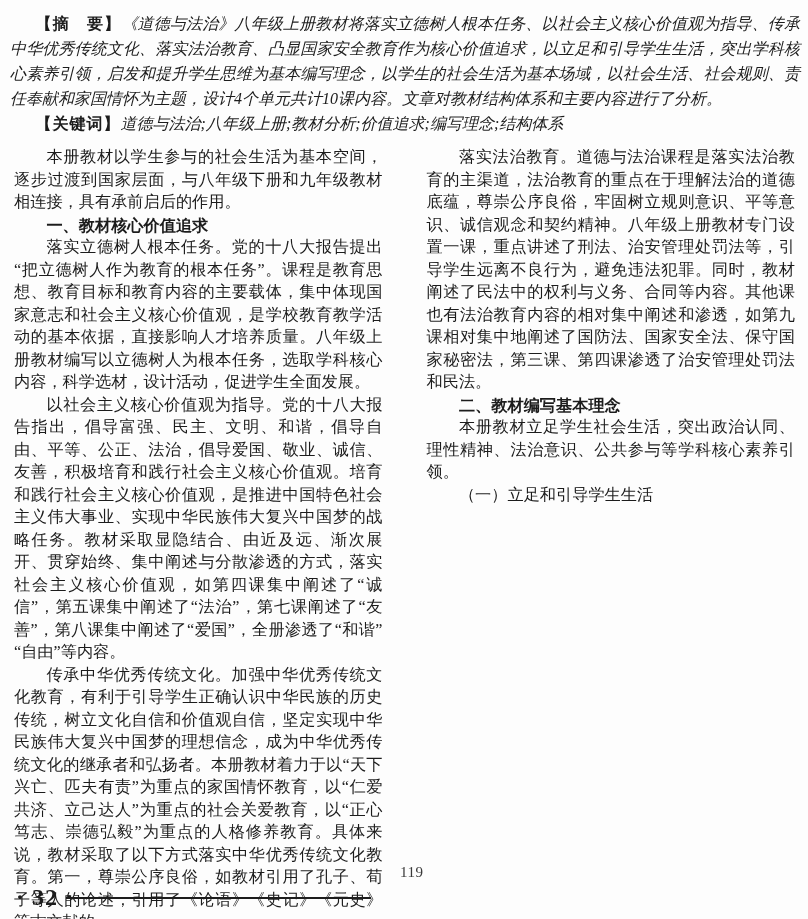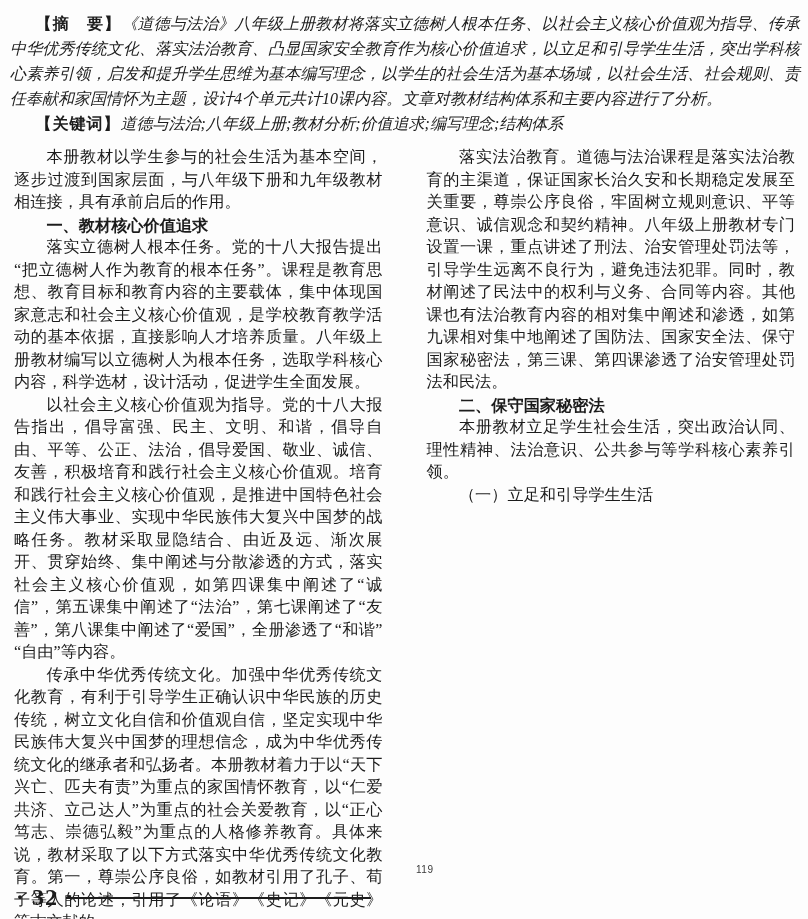--- a/index.html
+++ b/index.html
@@ -48,23 +48,23 @@
   
   .page-number {
     position: absolute; left: 16px; top: 884px;
     font-weight: 700; font-size: 24px; letter-spacing: 1px;
   }
   .footer-rule {
     position: absolute; left: 66px; top: 897px; width: 305px;
     border-top: 2px solid #1c1c1c; height: 0;
   }
   .margin-note {
-    position: absolute; left: 416px; top: 864px;
-    font-size: 10px; color: #3a3a3a;
-    font-family: Liberation Sans, sans-serif; letter-spacing: 0.5px;
+    position: absolute; left: 400px; top: 864px;
+    font-size: 15px; color: #3a3a3a;
+    font-family: Liberation Serif, serif; letter-spacing: 0.5px;
   }
 </style>
 </head>
 <body>
 
 <div class="page">
 
   <div class="abstract">
     <p><span class="label">【摘　要】</span><span class="kai-text">《道德与法治》八年级上册教材将落实立德树人根本任务、以社会主义核心价值观为指导、传承中华优秀传统文化、落实法治教育、凸显国家安全教育作为核心价值追求，以立足和引导学生生活，突出学科核心素养引领，启发和提升学生思维为基本编写理念，以学生的社会生活为基本场域，以社会生活、社会规则、责任奉献和家国情怀为主题，设计4个单元共计10课内容。文章对教材结构体系和主要内容进行了分析。</span></p>
     <p><span class="label">【关键词】</span><span class="kai-text">道德与法治;八年级上册;教材分析;价值追求;编写理念;结构体系</span></p>
@@ -74,22 +74,22 @@
 
     <div class="col">
       <p class="body">本册教材以学生参与的社会生活为基本空间，逐步过渡到国家层面，与八年级下册和九年级教材相连接，具有承前启后的作用。</p>
       <p class="heading">一、教材核心价值追求</p>
       <p class="body">落实立德树人根本任务。党的十八大报告提出“把立德树人作为教育的根本任务”。课程是教育思想、教育目标和教育内容的主要载体，集中体现国家意志和社会主义核心价值观，是学校教育教学活动的基本依据，直接影响人才培养质量。八年级上册教材编写以立德树人为根本任务，选取学科核心内容，科学选材，设计活动，促进学生全面发展。</p>
       <p class="body">以社会主义核心价值观为指导。党的十八大报告指出，倡导富强、民主、文明、和谐，倡导自由、平等、公正、法治，倡导爱国、敬业、诚信、友善，积极培育和践行社会主义核心价值观。培育和践行社会主义核心价值观，是推进中国特色社会主义伟大事业、实现中华民族伟大复兴中国梦的战略任务。教材采取显隐结合、由近及远、渐次展开、贯穿始终、集中阐述与分散渗透的方式，落实社会主义核心价值观，如第四课集中阐述了“诚信”，第五课集中阐述了“法治”，第七课阐述了“友善”，第八课集中阐述了“爱国”，全册渗透了“和谐”“自由”等内容。</p>
       <p class="body">传承中华优秀传统文化。加强中华优秀传统文化教育，有利于引导学生正确认识中华民族的历史传统，树立文化自信和价值观自信，坚定实现中华民族伟大复兴中国梦的理想信念，成为中华优秀传统文化的继承者和弘扬者。本册教材着力于以“天下兴亡、匹夫有责”为重点的家国情怀教育，以“仁爱共济、立己达人”为重点的社会关爱教育，以“正心笃志、崇德弘毅”为重点的人格修养教育。具体来说，教材采取了以下方式落实中华优秀传统文化教育。第一，尊崇公序良俗，如教材引用了孔子、荀子等人的论述，引用了《论语》《史记》《元史》等古文献的</p>
     </div>
 
     <div class="col">
-      <p class="body">落实法治教育。道德与法治课程是落实法治教育的主渠道，保证国家长治久安和长期稳定发展至关重要，尊崇公序良俗，牢固树立规则意识、平等意识、诚信观念和契约精神。八年级上册教材专门设置一课，重点讲述了刑法、治安管理处罚法等，引导学生远离不良行为，避免违法犯罪。同时，教材阐述了民法中的权利与义务、合同等内容。其他课也有法治教育内容的相对集中阐述和渗透，如第九课相对集中地阐述了国防法、国家安全法、保守国家秘密法，第三课、第四课渗透了治安管理处罚法和民法。</p>
-      <p class="heading">二、保守国家秘密法</p>
+      <p class="body">落实法治教育。道德与法治课程是落实法治教育的主渠道，法治教育的重点在于理解法治的道德底蕴，尊崇公序良俗，牢固树立规则意识、平等意识、诚信观念和契约精神。八年级上册教材专门设置一课，重点讲述了刑法、治安管理处罚法等，引导学生远离不良行为，避免违法犯罪。同时，教材阐述了民法中的权利与义务、合同等内容。其他课也有法治教育内容的相对集中阐述和渗透，如第九课相对集中地阐述了国防法、国家安全法、保守国家秘密法，第三课、第四课渗透了治安管理处罚法和民法。</p>
+      <p class="heading">二、教材编写基本理念</p>
       <p class="body">本册教材立足学生社会生活，突出政治认同、理性精神、法治意识、公共参与等学科核心素养引领。</p>
       <p class="kai">（一）立足和引导学生生活</p>
     </div>
 
   </div>
 
   <div class="page-number">· 32 ·</div>
   <div class="footer-rule"></div>
   <div class="margin-note">119</div>
 

